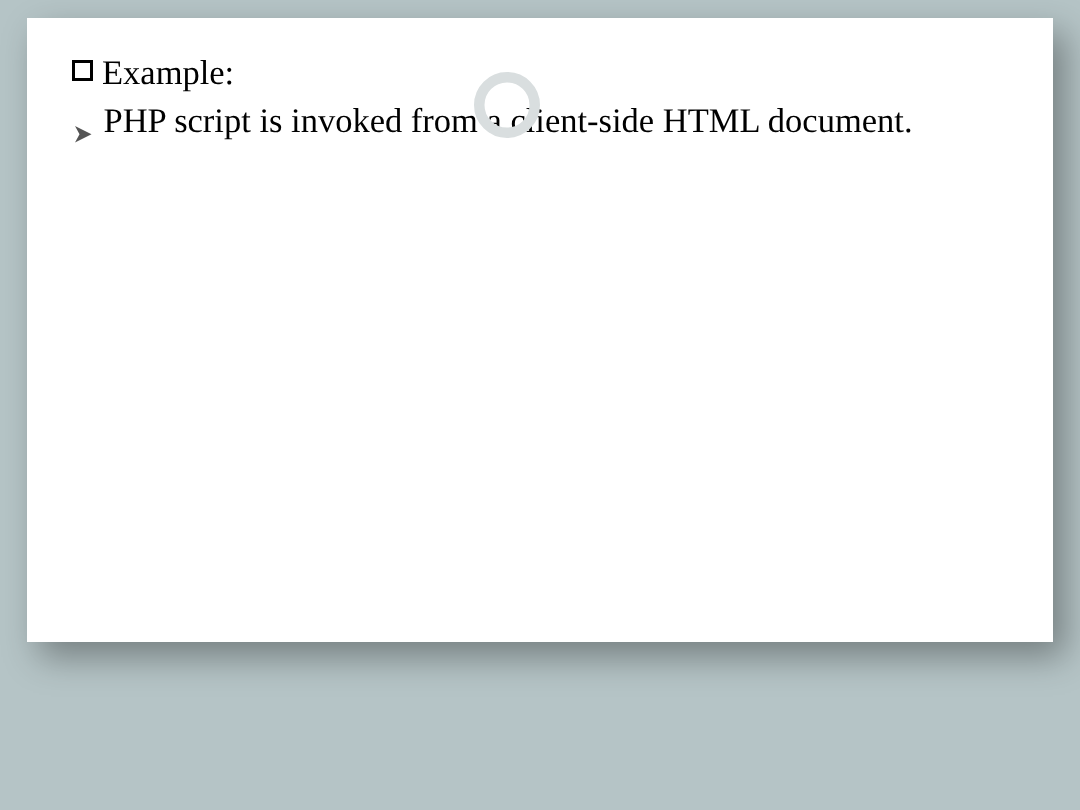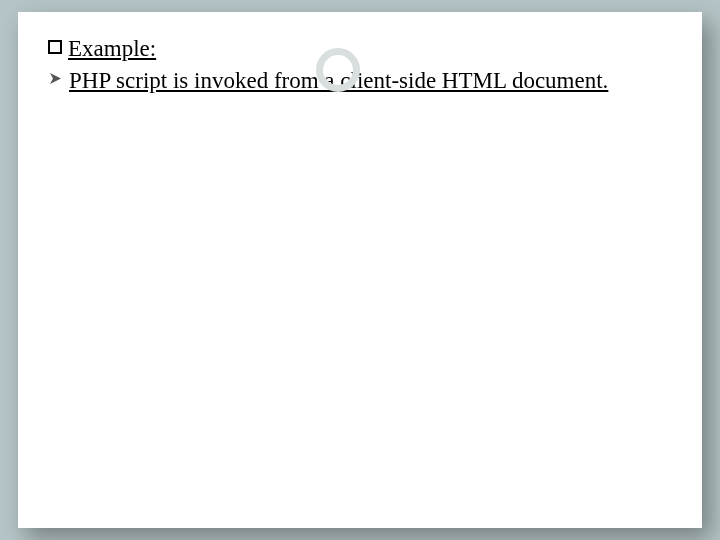--- a/index.html
+++ b/index.html
@@ -7,25 +7,24 @@
   body {
     background: #b5c4c6;
     font-family: Georgia, 'Times New Roman', serif;
     position: relative;
   }
   .card {
     position: absolute;
     left: 18px;
     top: 12px;
     width: 684px;
-    height: 516px;
+    height: 416px;
     background: #ffffff;
     box-shadow: 8px 10px 22px rgba(0,0,0,0.35);
     padding: 22px 30px 30px 30px;
-    text-decoration: underline;
   }
   .ring {
     position: absolute;
     left: 298px;
     top: 36px;
     width: 44px;
     height: 44px;
     border: 7px solid #d9dedf;
     border-radius: 50%;
     pointer-events: none;
@@ -44,21 +43,21 @@
     display: inline-block;
     width: 14px;
     height: 14px;
     border: 2px solid #000;
     margin-right: 6px;
     margin-top: 6px;
     flex: 0 0 auto;
   }
   .bullet-row {
     display: flex;
-    align-items: flex-start;
+    align-items: flex-end;
     margin-top: 2px;
   }
   .arrow-bullet {
     display: inline-block;
     flex: 0 0 auto;
     margin-right: 6px;
     margin-top: 5px;
   }
   .arrow-bullet svg { display: block; }
   .bullet-text {

